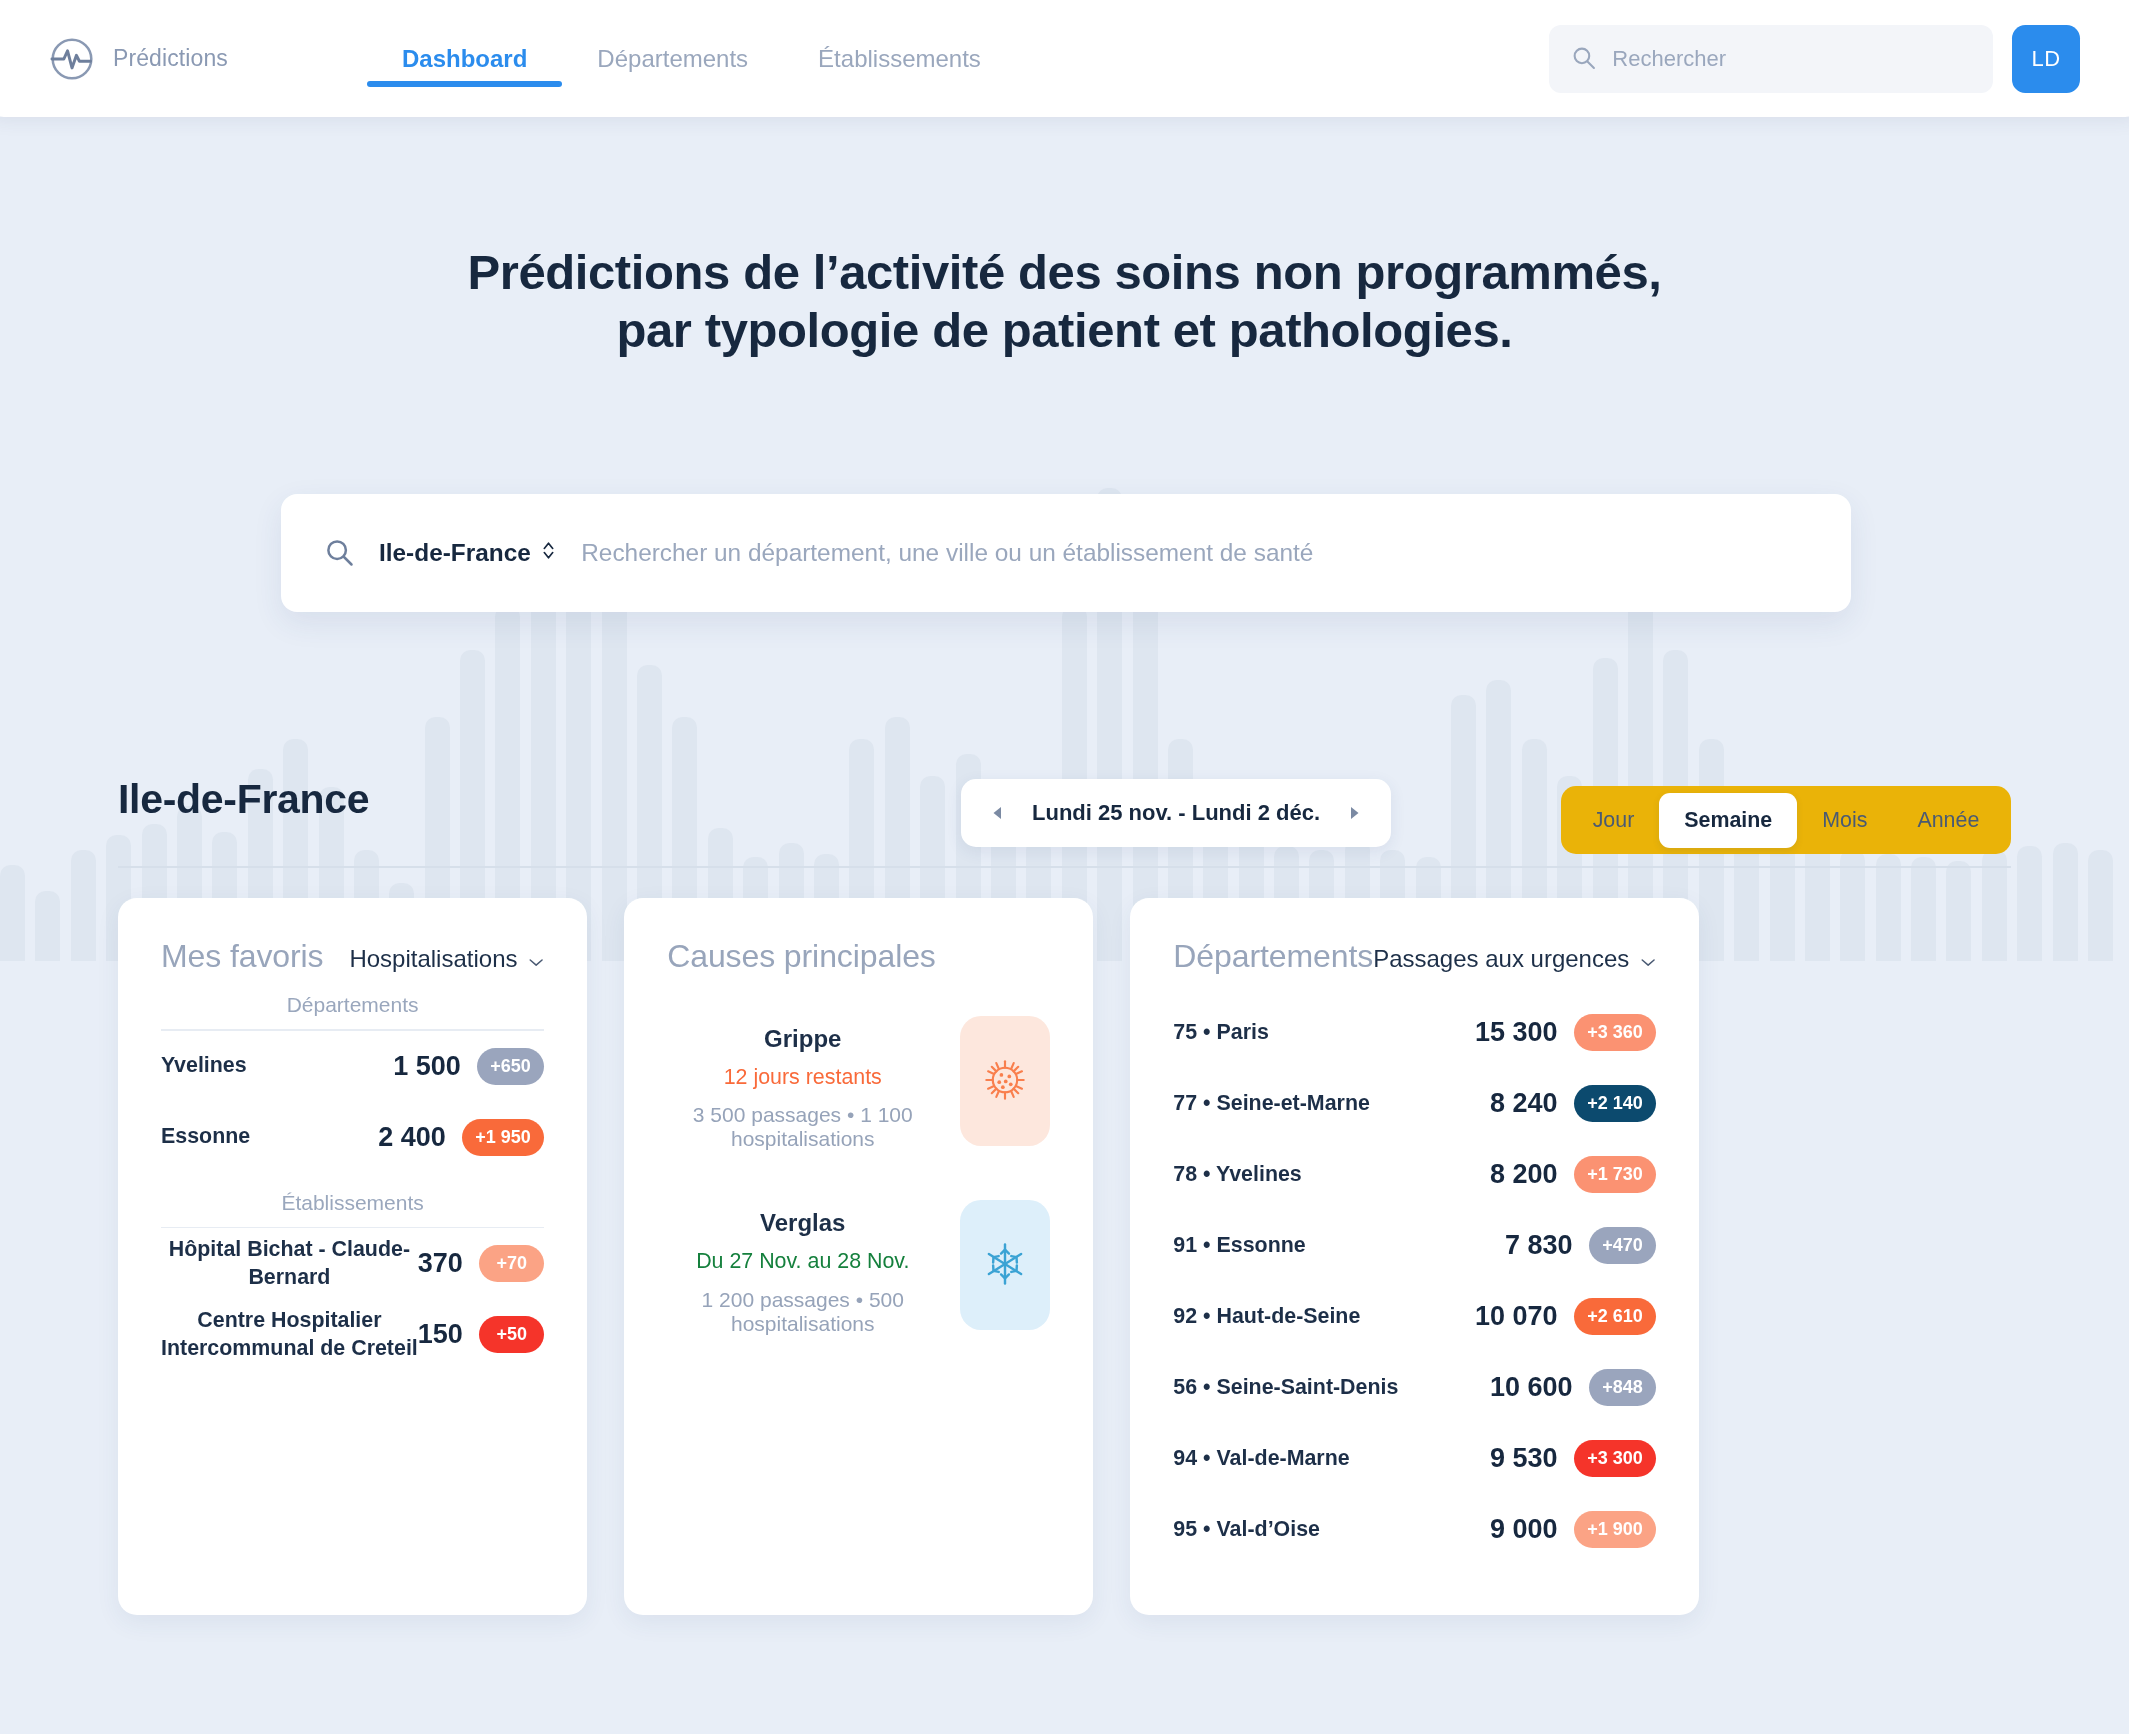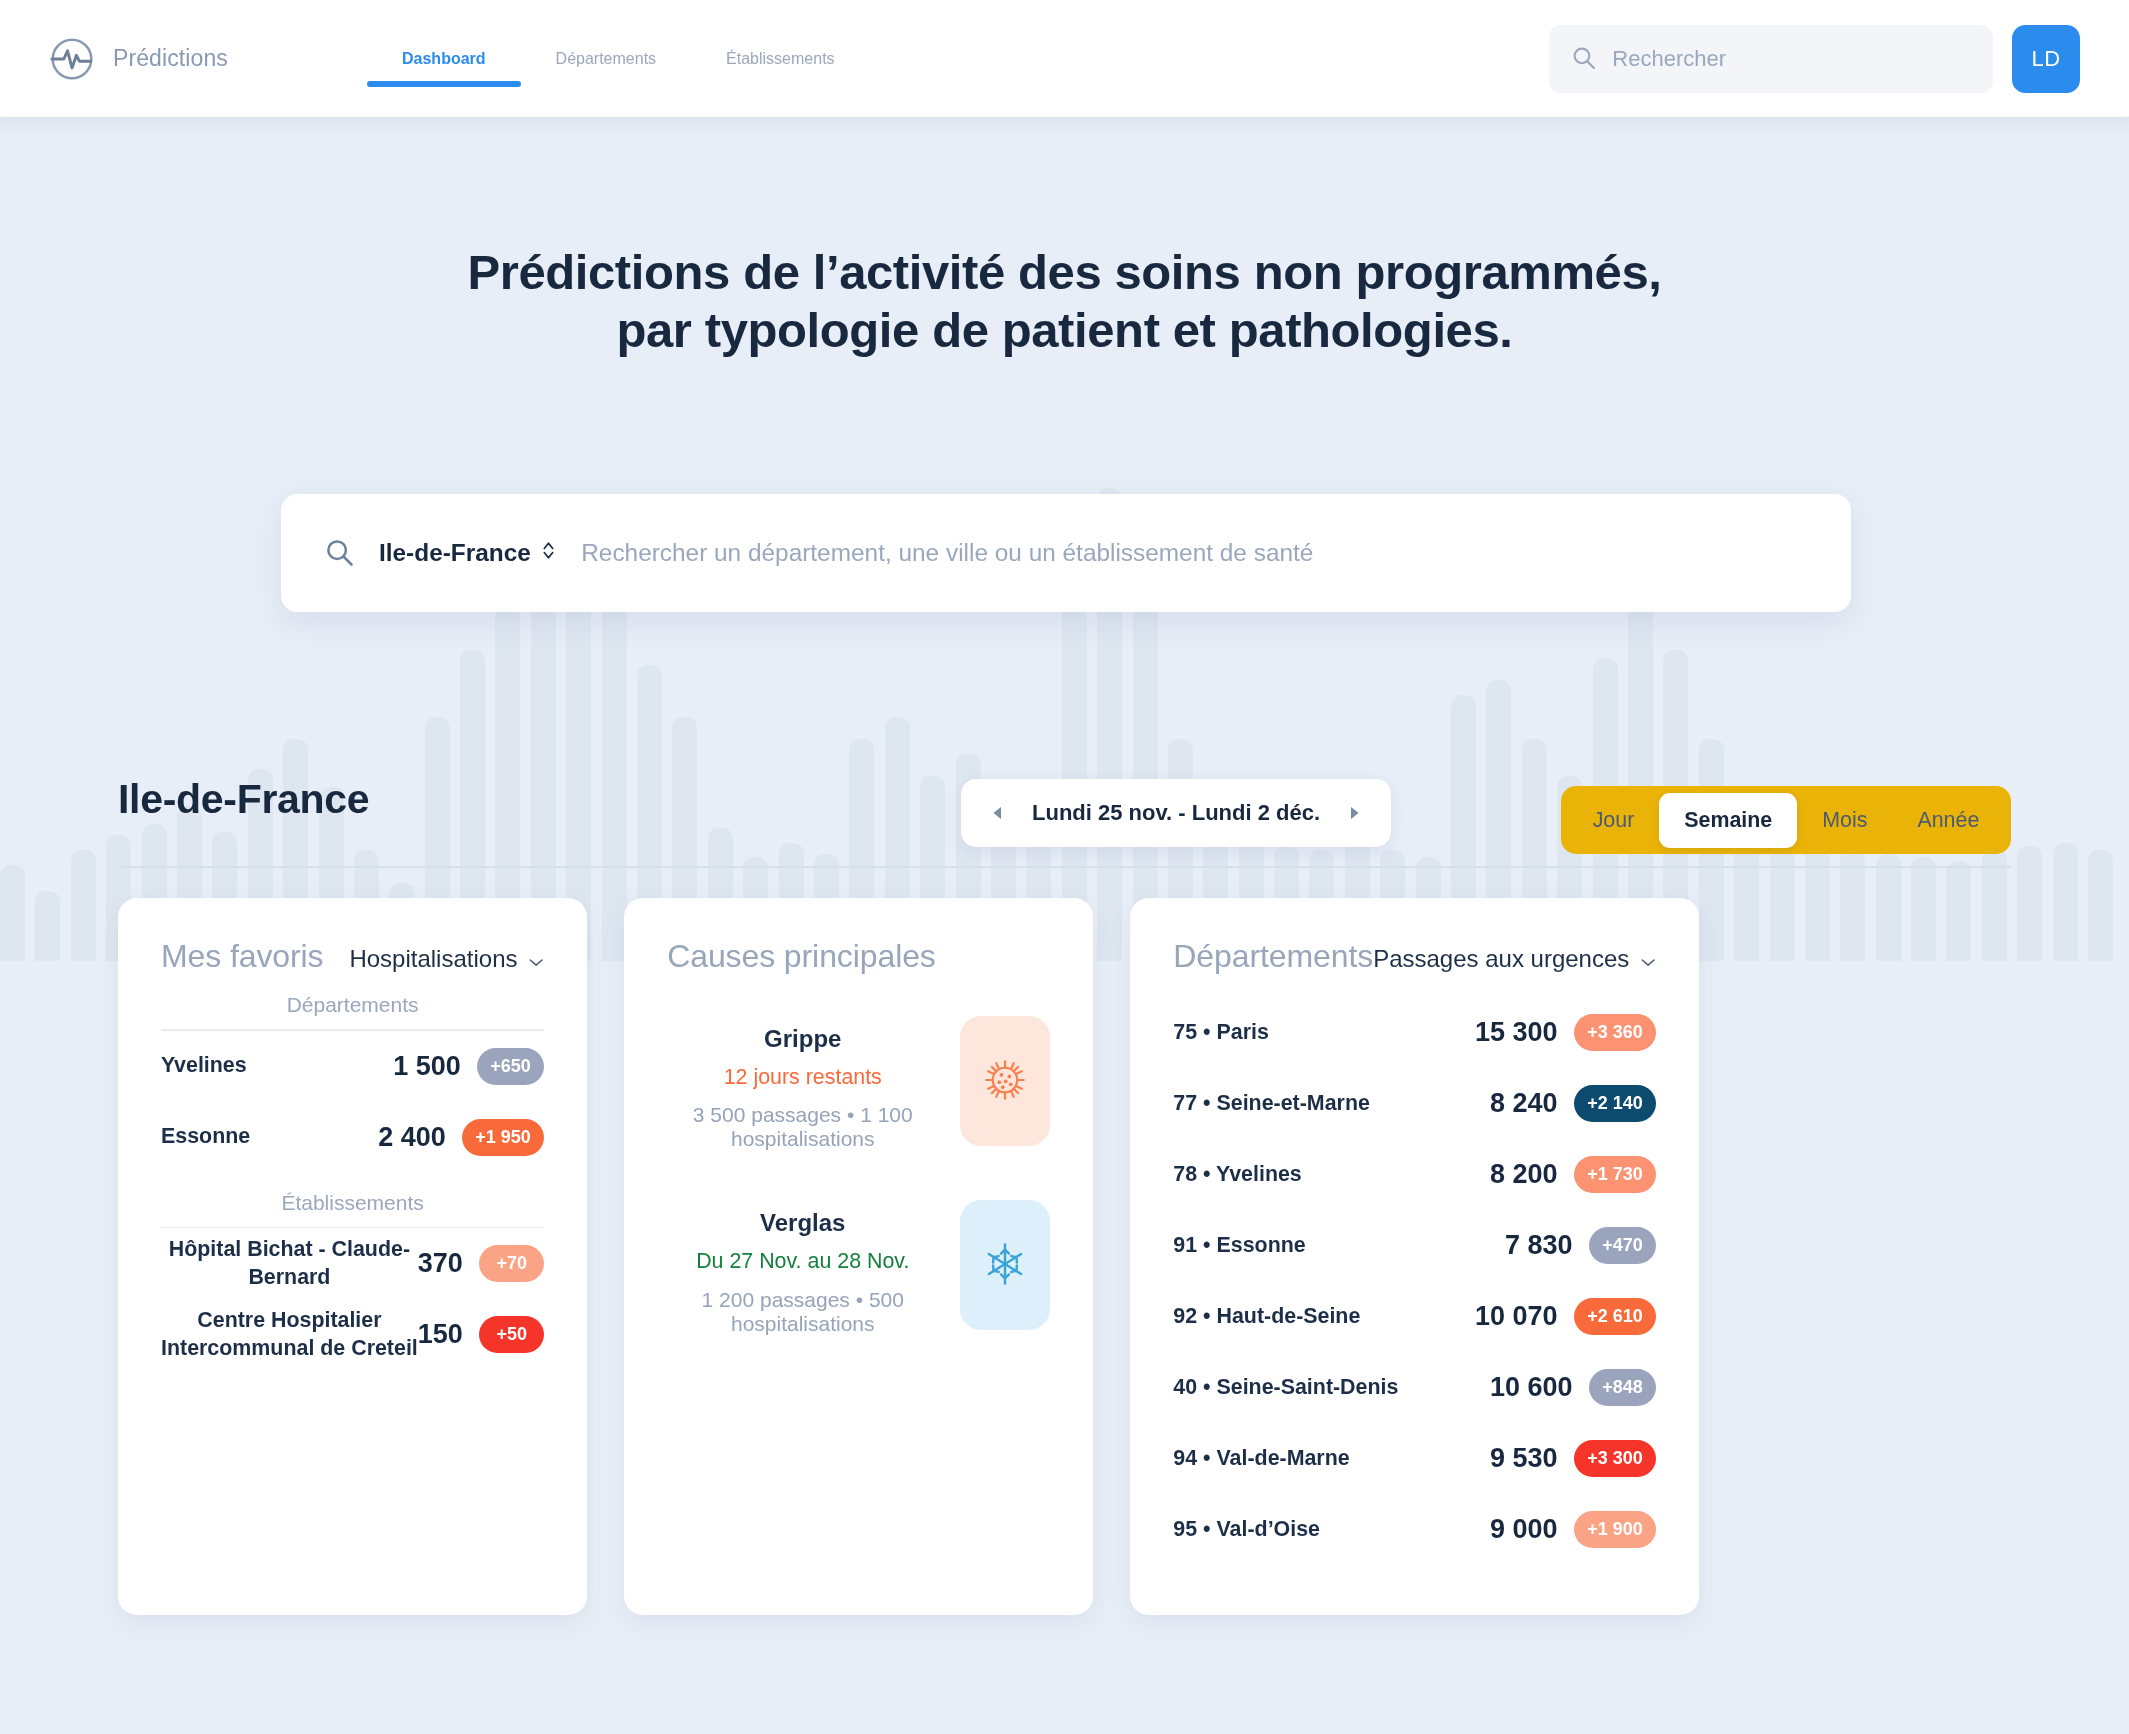--- a/index.html
+++ b/index.html
@@ -37,21 +37,21 @@
   .brand { display: flex; align-items: center; gap: 18px; width: 318px; }
   .logo-circle {
     width: 46px; height: 46px; flex: 0 0 46px;
   }
   .brand-name {
     font-size: 23px; color: #8a99b3; letter-spacing: 0.1px;
   }
   .mainnav { display: flex; align-items: stretch; height: 117px; gap: 0; }
   .navtab {
     display: flex; align-items: center; padding: 0 35px;
-    font-size: 16px; color: #9aa7bd; position: relative;
+    font-size: 24px; color: #9aa7bd; position: relative;
     cursor: pointer; white-space: nowrap;
   }
   .navtab.active { color: #2b8ced; font-weight: 600; }
   .navtab.active::after {
     content: ""; position: absolute; left: 0; right: 0; bottom: 30px;
     height: 6px; border-radius: 3px; background: #2b8ced;
   }
   .nav-right {
     margin-left: auto; display: flex; align-items: center; gap: 19px;
     padding-right: 0;
@@ -474,21 +474,21 @@
             <div class="dept-name">91 • Essonne</div>
             <div class="dept-val">7 830</div>
             <div class="badge" style="background: rgb(154, 165, 189);">+470</div>
           </div>
           <div class="dept-row">
             <div class="dept-name">92 • Haut-de-Seine</div>
             <div class="dept-val">10 070</div>
             <div class="badge" style="background: rgb(249, 106, 58);">+2 610</div>
           </div>
           <div class="dept-row">
-            <div class="dept-name">40 • Seine-Saint-Denis</div>
+            <div class="dept-name">56 • Seine-Saint-Denis</div>
             <div class="dept-val">10 600</div>
             <div class="badge" style="background: rgb(154, 165, 189);">+848</div>
           </div>
           <div class="dept-row">
             <div class="dept-name">94 • Val-de-Marne</div>
             <div class="dept-val">9 530</div>
             <div class="badge" style="background: rgb(245, 52, 42);">+3 300</div>
           </div>
           <div class="dept-row">
             <div class="dept-name">95 • Val-d’Oise</div>

